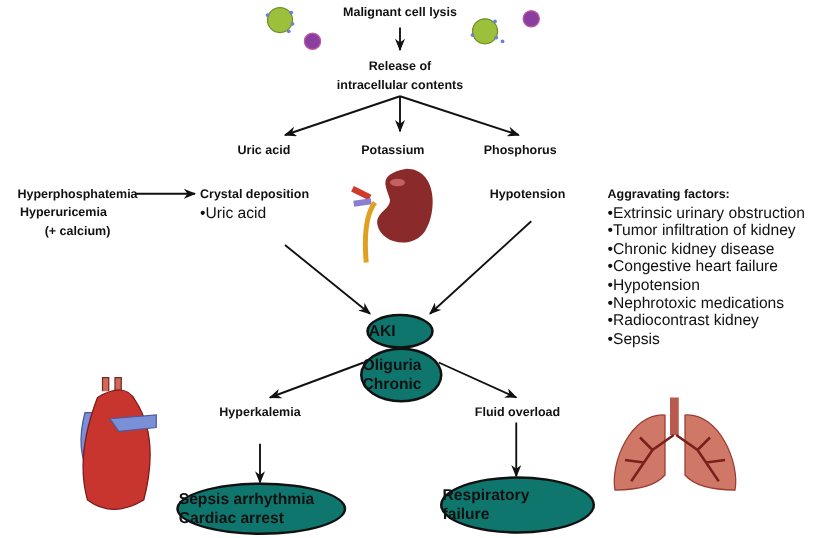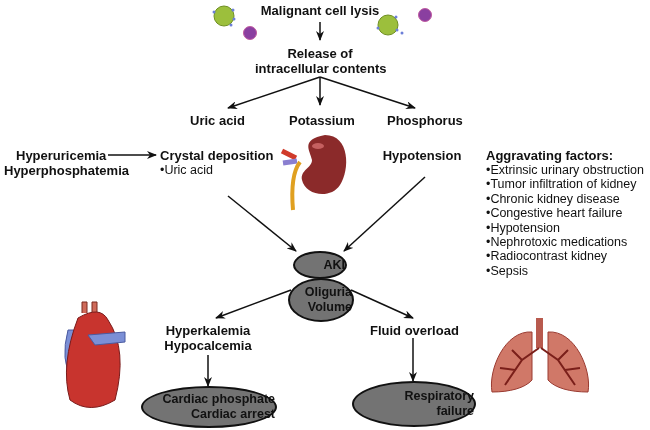--- a/index.html
+++ b/index.html
@@ -1,19 +1,19 @@
 <!DOCTYPE html>
 <html><head>
 <meta charset="utf-8">
 <style>
   html,body{margin:0;padding:0;background:#fff;}
   body{width:650px;height:430px;position:relative;overflow:hidden;font-family:"Liberation Sans",sans-serif;color:#111;}
-  .t{position:absolute;font-weight:bold;font-size:13px;line-height:15px;text-align:center;white-space:nowrap;}
+  .t{position:absolute;font-weight:bold;font-size:10px;line-height:15px;text-align:center;white-space:nowrap;}
   .n{position:absolute;font-size:12.5px;line-height:15px;white-space:nowrap;}
-  .oval{position:absolute;border:2px solid #111;border-radius:50%;box-sizing:border-box;display:flex;flex-direction:column;align-items:flex-end;justify-content:center;font-weight:bold;font-size:12.5px;line-height:15px;background:#737373;}
+  .oval{position:absolute;border:2px solid #111;border-radius:50%;box-sizing:border-box;display:flex;flex-direction:column;align-items:flex-start;justify-content:center;font-weight:bold;font-size:12.5px;line-height:15px;background:#0f766e;}
   svg.lines{position:absolute;left:0;top:0;}
   ul{list-style:none;margin:0;padding:0;}
   li::before{content:"\2022 ";}
 </style>
 </head>
 <body>
 
 <svg class="lines" width="650" height="430">
   <defs>
     <marker id="ah" markerWidth="10" markerHeight="8" refX="9" refY="4" orient="auto" markerUnits="userSpaceOnUse">
@@ -81,22 +81,23 @@
 <div class="t" style="left:255px;top:46px;width:130px;">
   <div>Release of</div>
   <div>intracellular contents</div>
 </div>
 
 <div class="t" style="left:190px;top:113px;">Uric acid</div>
 <div class="t" style="left:289px;top:113px;">Potassium</div>
 <div class="t" style="left:387px;top:113px;text-align:right;">Phosphorus</div>
 
 <div class="t" style="left:4px;top:148px;width:116px;">
+  <div>Hyperphosphatemia</div>
   <div style="text-align:left;padding-left:12px">Hyperuricemia</div>
-  <div>Hyperphosphatemia</div>
+  <div>(+ calcium)</div>
 </div>
 
 <div style="position:absolute;left:160px;top:148px;">
   <div class="t" style="position:static;text-align:right">Crystal deposition</div>
   <ul class="n" style="position:static;">
     <li>Uric acid</li>
   </ul>
 </div>
 
 <div class="t" style="left:372px;top:148px;width:100px;">
@@ -115,29 +116,28 @@
       <li>Radiocontrast kidney</li>
       <li>Sepsis</li>
     </ul>
 </div>
 
 <div class="oval" style="left:293px;top:251px;width:54px;height:28px;">
     <span>AKI</span>
   </div>
 <div class="oval" style="left:288px;top:278px;width:66px;height:44px;">
   <span>Oliguria</span>
-  <span>Volume</span>
+  <span>Chronic</span>
 </div>
 
 <div class="t" style="left:160px;top:323px;width:96px;">
   <div>Hyperkalemia</div>
-  <div>Hypocalcemia</div>
 </div>
 <div class="t" style="left:370px;top:323px;width:88px;">Fluid overload</div>
 
 <div class="oval" style="left:141px;top:386px;width:136px;height:42px;">
-  <span>Cardiac phosphate</span>
+  <span>Sepsis arrhythmia</span>
   <span>Cardiac arrest</span>
 </div>
 <div class="oval" style="left:352px;top:381px;width:124px;height:46px;">
   <span>Respiratory</span>
   <span>failure</span>
 </div>
 
 </body></html>

